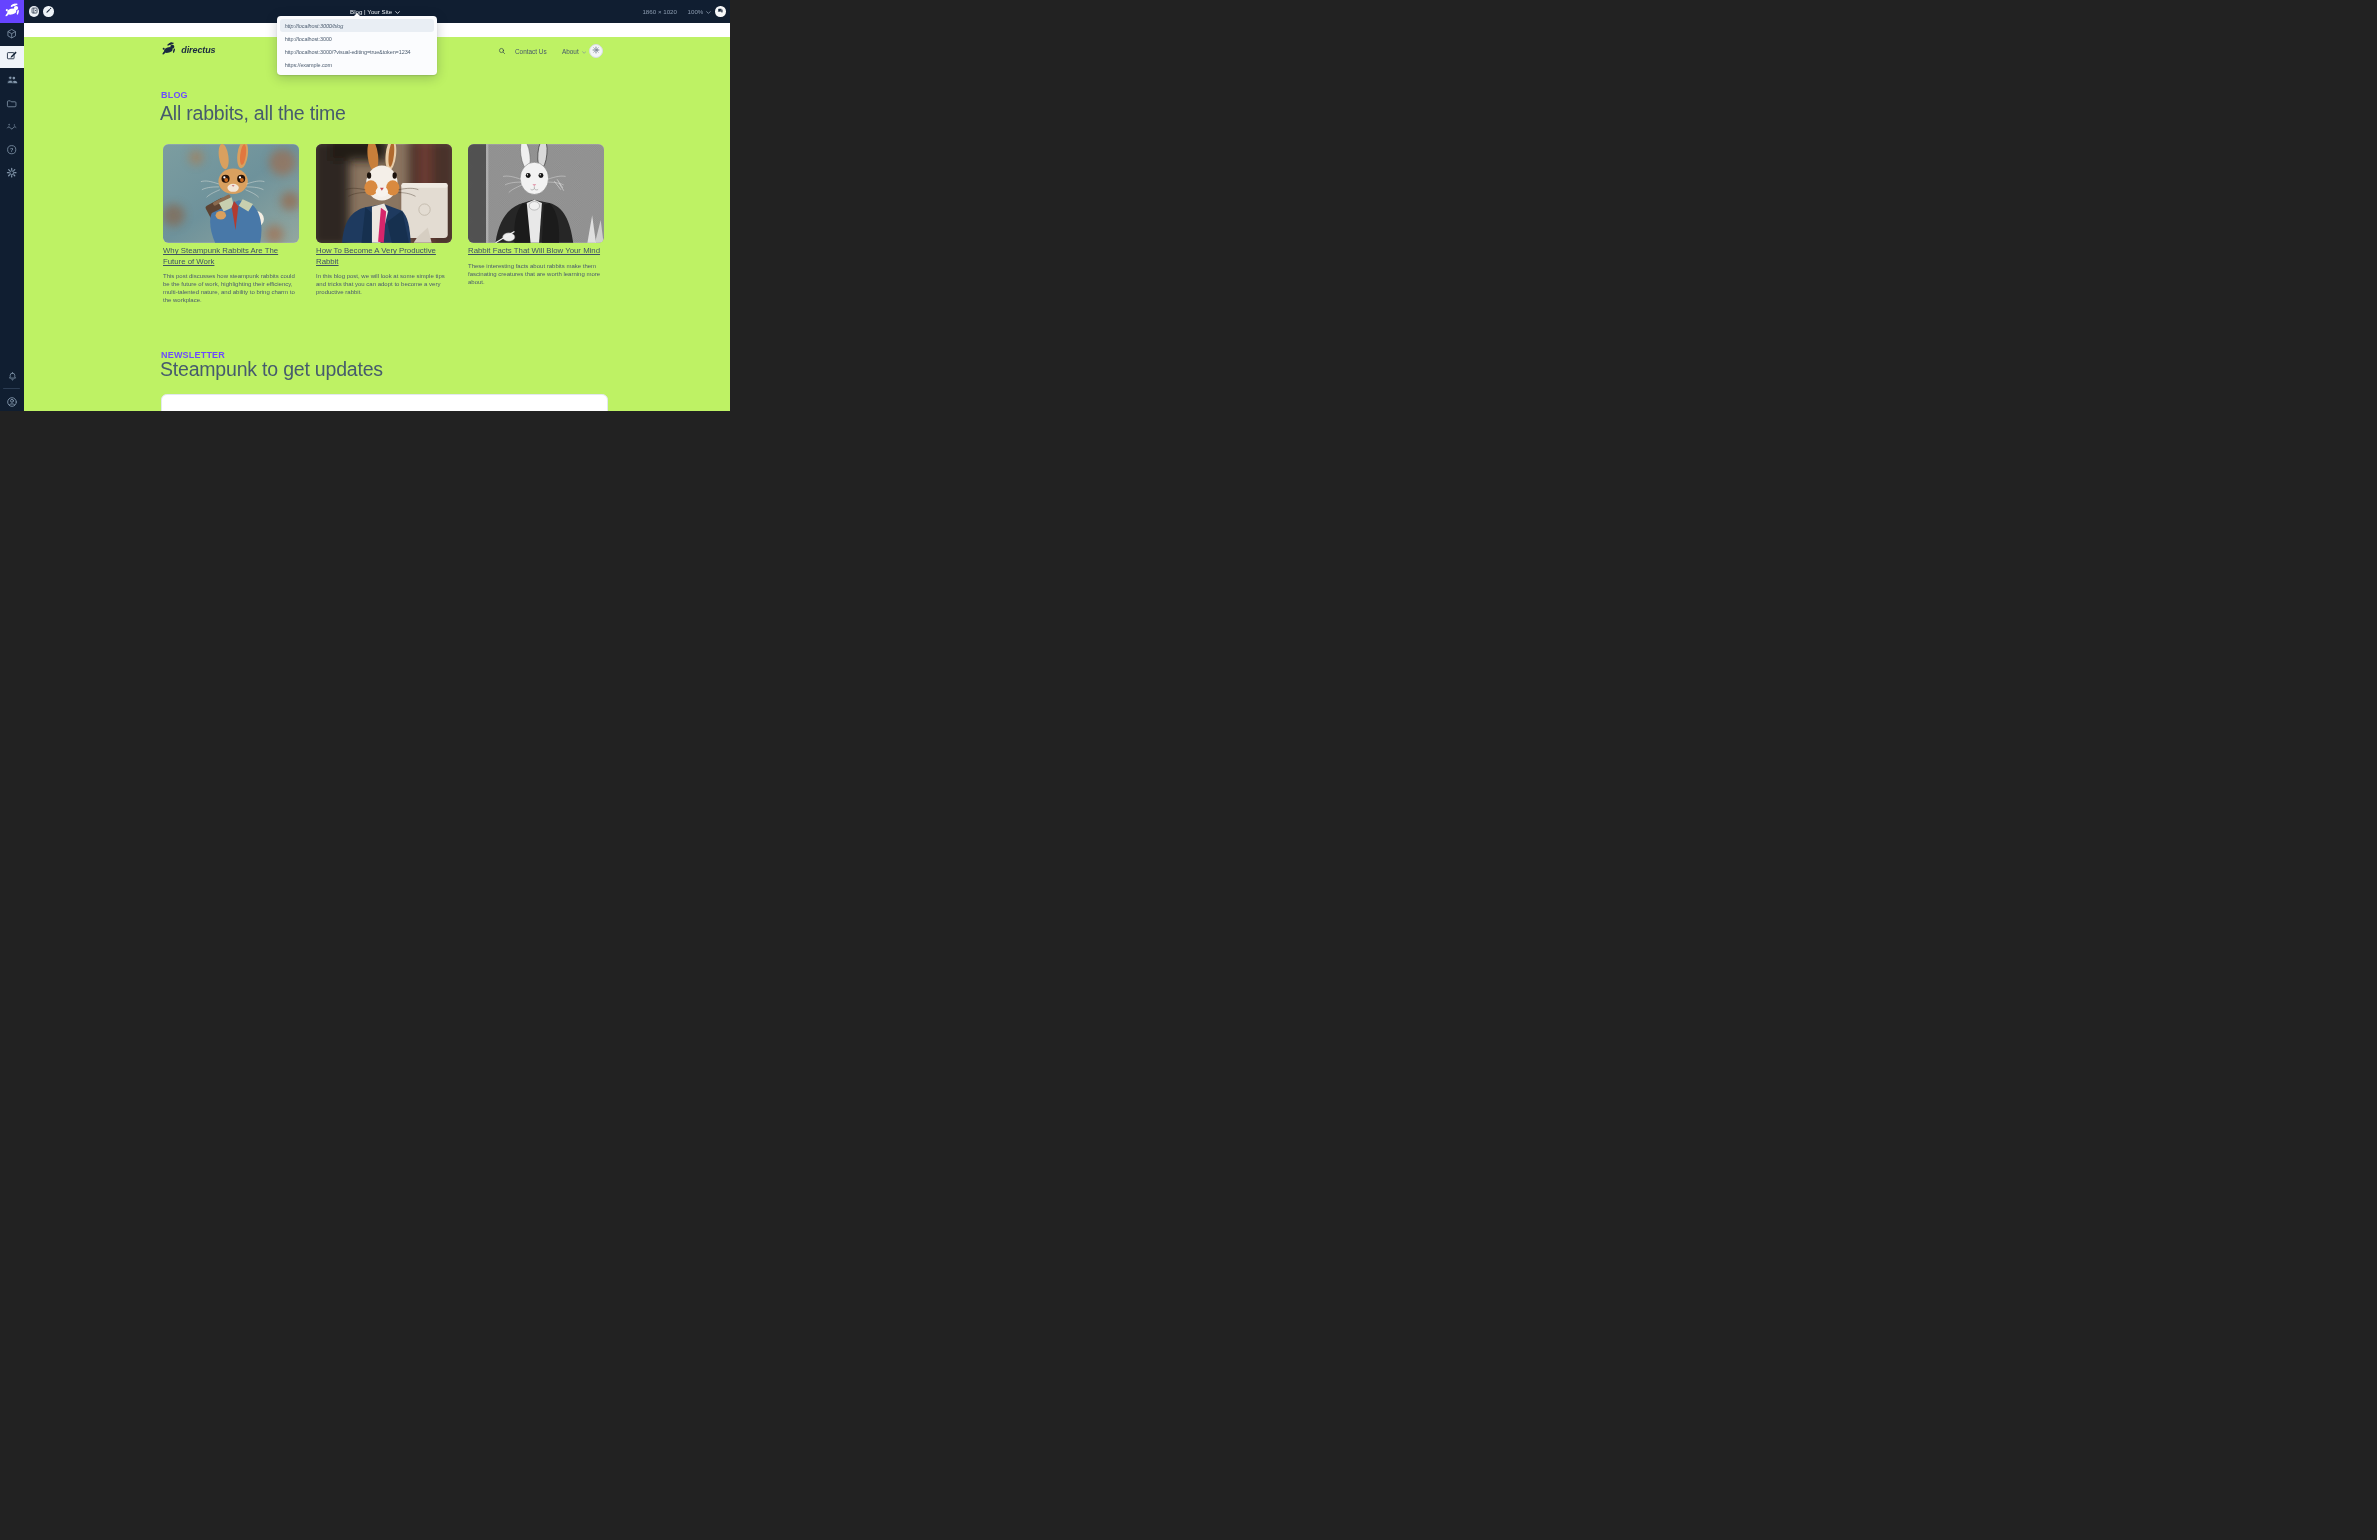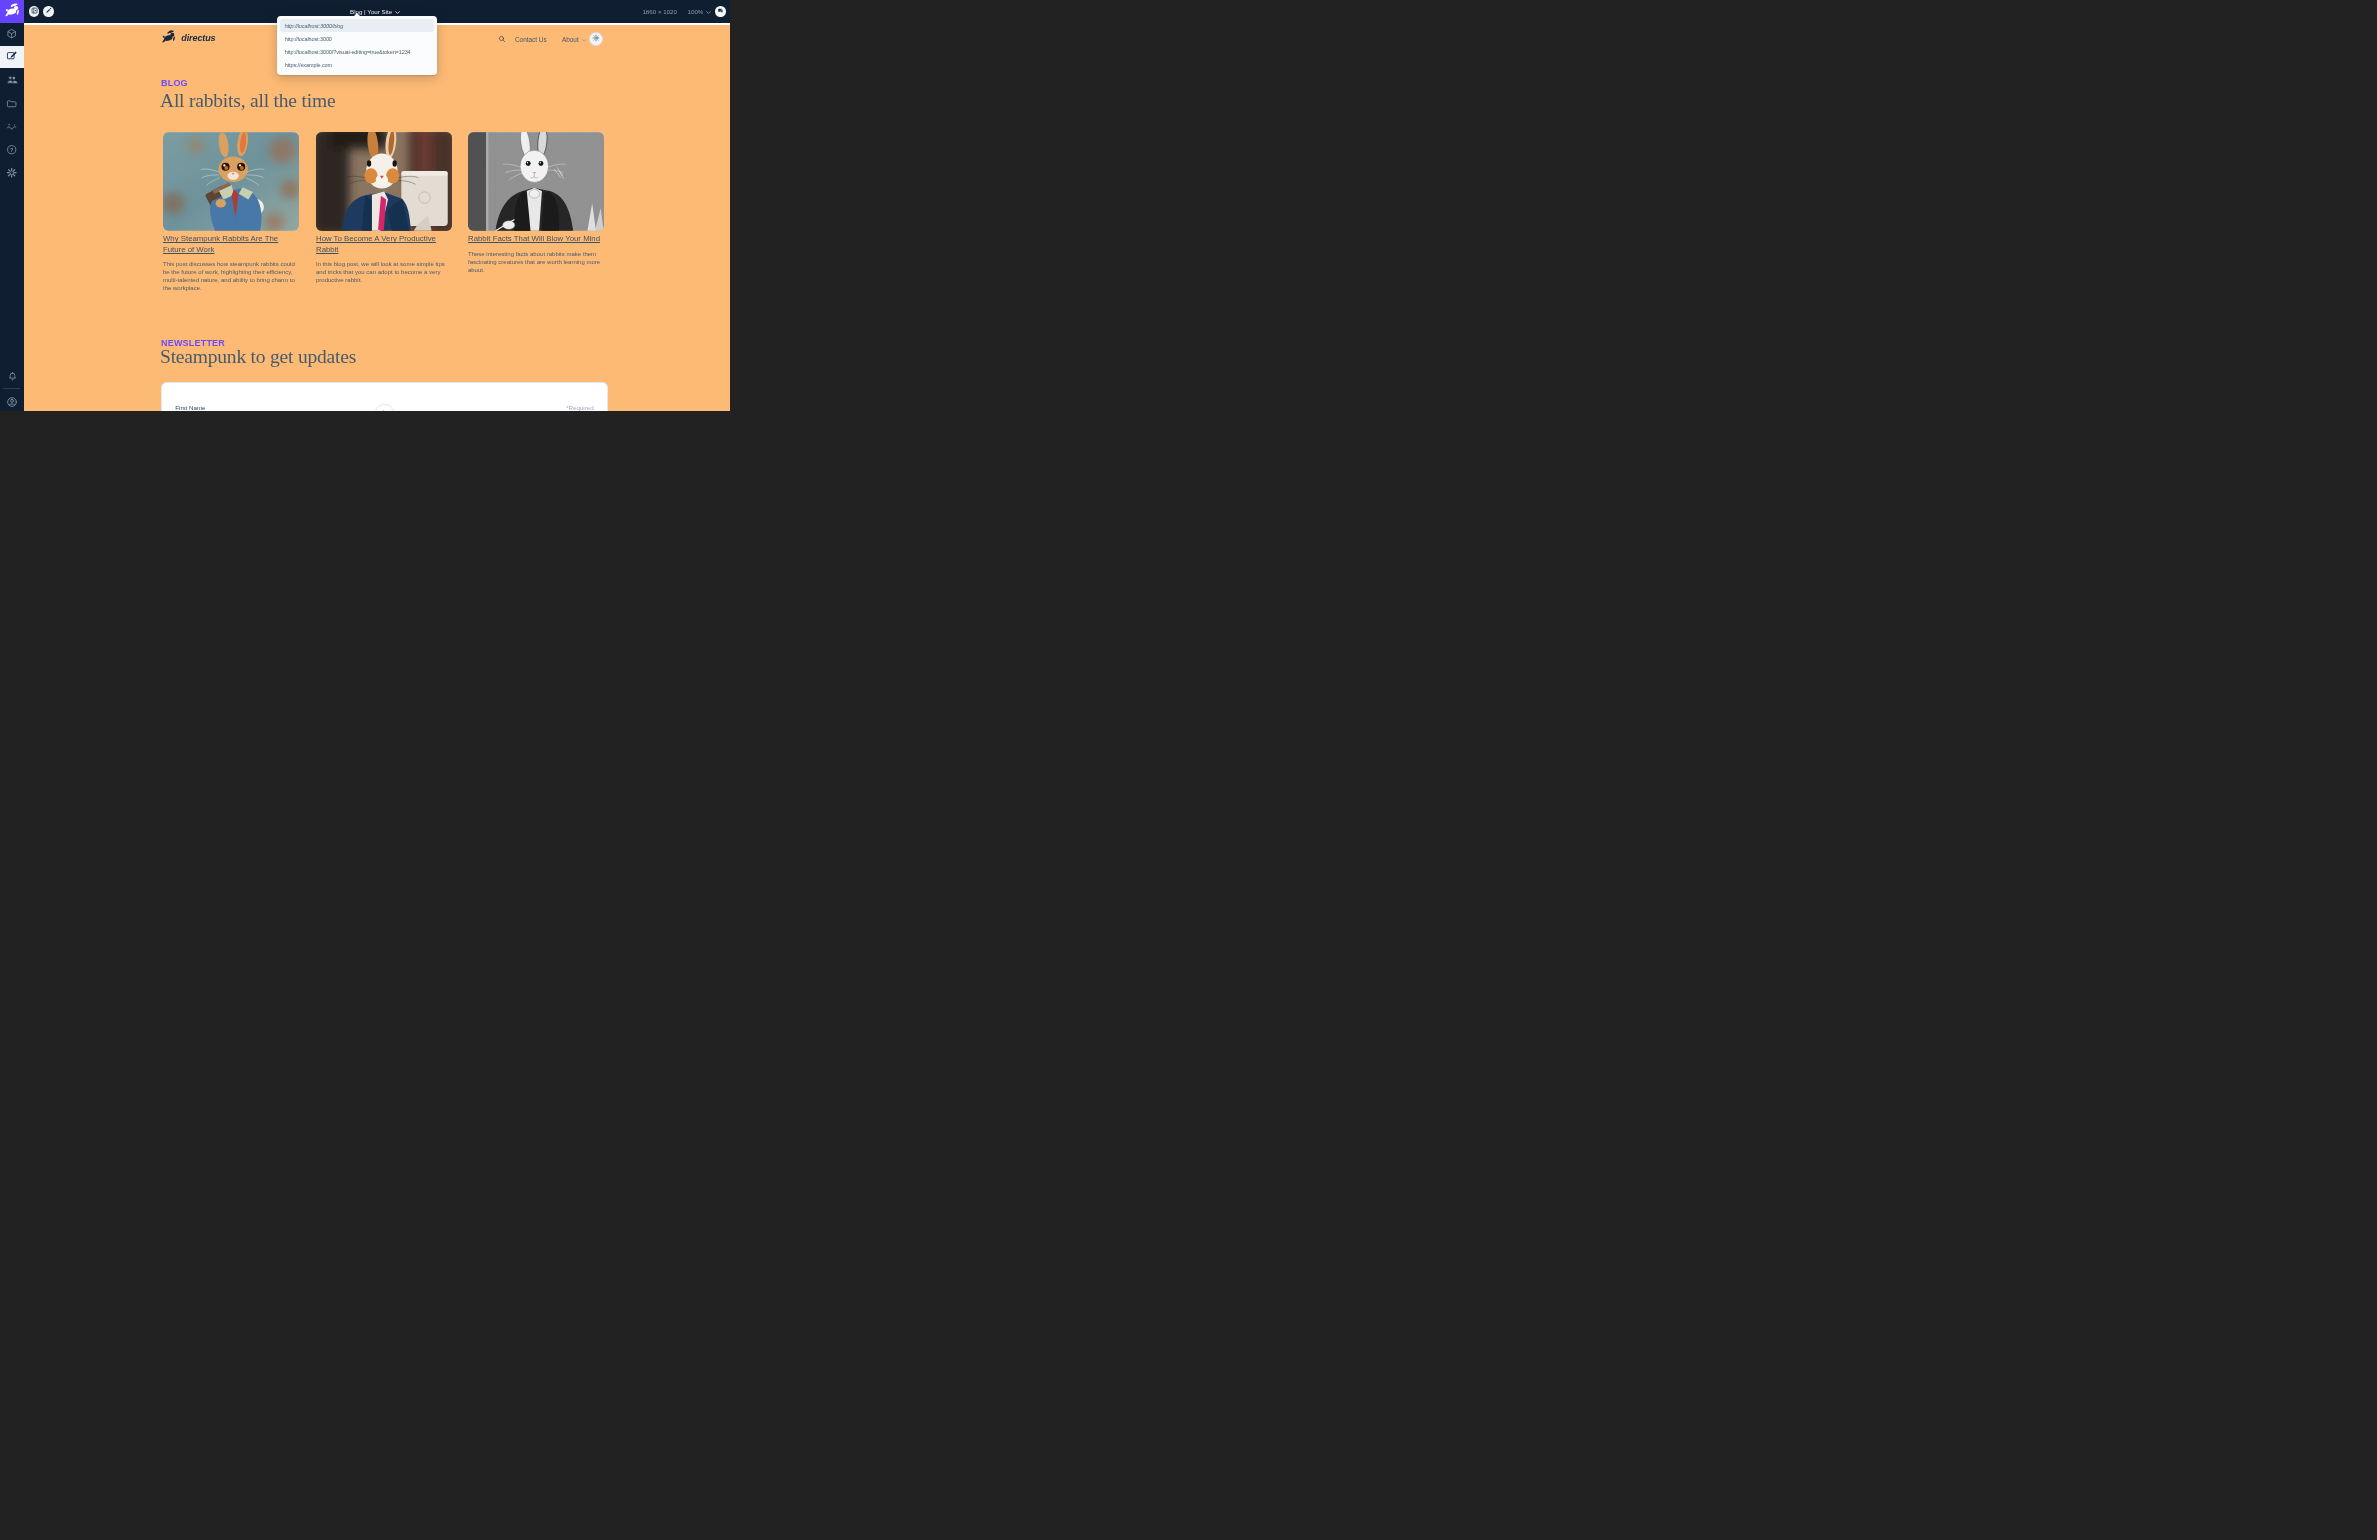--- a/index.html
+++ b/index.html
@@ -24,30 +24,30 @@
              display:flex;align-items:center;justify-content:center;cursor:pointer;}
   
   .url-menu{position:absolute;left:277px;top:16px;width:154px;background:#FBFCFE;border-radius:3.8px;
             box-shadow:0 2.9px 11.4px rgba(13,28,47,.22), 0 0.5px 1.4px rgba(13,28,47,.12);padding:2.9px;z-index:40;}
   .url-notch{position:absolute;left:50%;top:-3.3px;margin-left:-3.3px;width:0;height:0;
              border-left:3.3px solid transparent;border-right:3.3px solid transparent;border-bottom:3.3px solid #FBFCFE;}
   .url-item{height:13.3px;display:flex;align-items:center;padding:0 4.8px;border-radius:2.9px;
             font-size:5.5px;letter-spacing:-0.1px;color:#4D5D70;white-space:nowrap;cursor:pointer;}
   .url-item.active{background:#E9EEF4;font-style:italic;}
   
-  .page{position:absolute;left:24px;top:25px;width:707px;height:388px;background:#fdba74;}
+  .page{position:absolute;left:24px;top:37px;width:707px;height:388px;background:#bef264;}
   .site-logo{position:absolute;left:136px;top:5.2px;display:flex;align-items:center;gap:3.3px;cursor:pointer;}
   .site-logo .word{font-size:9px;font-weight:bold;font-style:italic;color:#1A2940;letter-spacing:-0.1px;}
   .nav-search{position:absolute;left:474px;top:10px;cursor:pointer;}
   .nav-link{position:absolute;top:10.5px;font-size:6.4px;color:#47586B;cursor:pointer;display:flex;align-items:center;gap:2.9px;}
   .theme-btn{position:absolute;left:565px;top:6.7px;width:14.3px;height:14.3px;border-radius:50%;
              background:#F3F5F8;border:0.5px solid #D8DDE4;box-sizing:border-box;
              display:flex;align-items:center;justify-content:center;cursor:pointer;}
   .eyebrow{position:absolute;left:137px;font-size:9px;font-weight:bold;color:#6C4BFF;letter-spacing:0.2px;text-align:center;}
-  .big-title{position:absolute;left:136px;font-size:19.5px;font-weight:500;color:#465B6D;letter-spacing:-0.2px;font-family:Liberation Serif, serif;}
+  .big-title{position:absolute;left:136px;font-size:19.5px;font-weight:500;color:#465B6D;letter-spacing:-0.2px;}
   .cards{position:absolute;left:139px;top:107px;width:442px;}
   .card{position:absolute;top:0;width:136px;cursor:pointer;}
   .card-img{width:136px;height:99px;border-radius:5.7px;overflow:hidden;background:#ccc;}
   .card-img svg{display:block;}
   .card-title{margin-top:3.3px;font-size:7.8px;line-height:10.5px;font-weight:500;color:#3E5166;text-decoration:underline;}
   .card-excerpt{margin-top:6.2px;font-size:6px;line-height:7.8px;color:#4A5B6E;}
   .form-card{position:absolute;left:137px;top:357px;width:447px;height:67px;background:#fff;
              border:0.5px solid #E2E8EF;border-radius:5.7px;box-sizing:border-box;}
   .form-label{position:absolute;left:13.3px;top:21px;font-size:6.2px;color:#33465C;}
   .form-required{position:absolute;right:13.3px;top:21px;font-size:6.2px;color:#9FABBA;}

